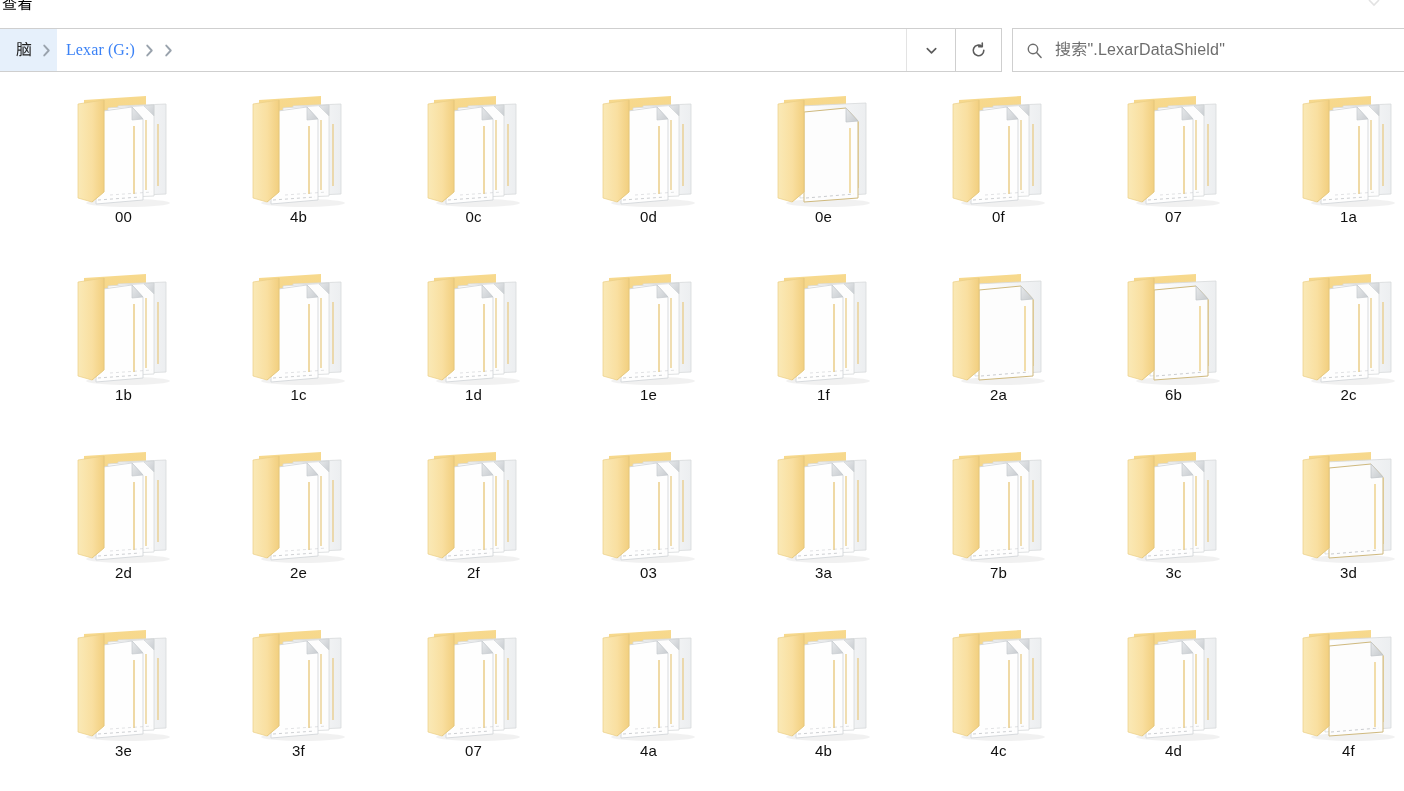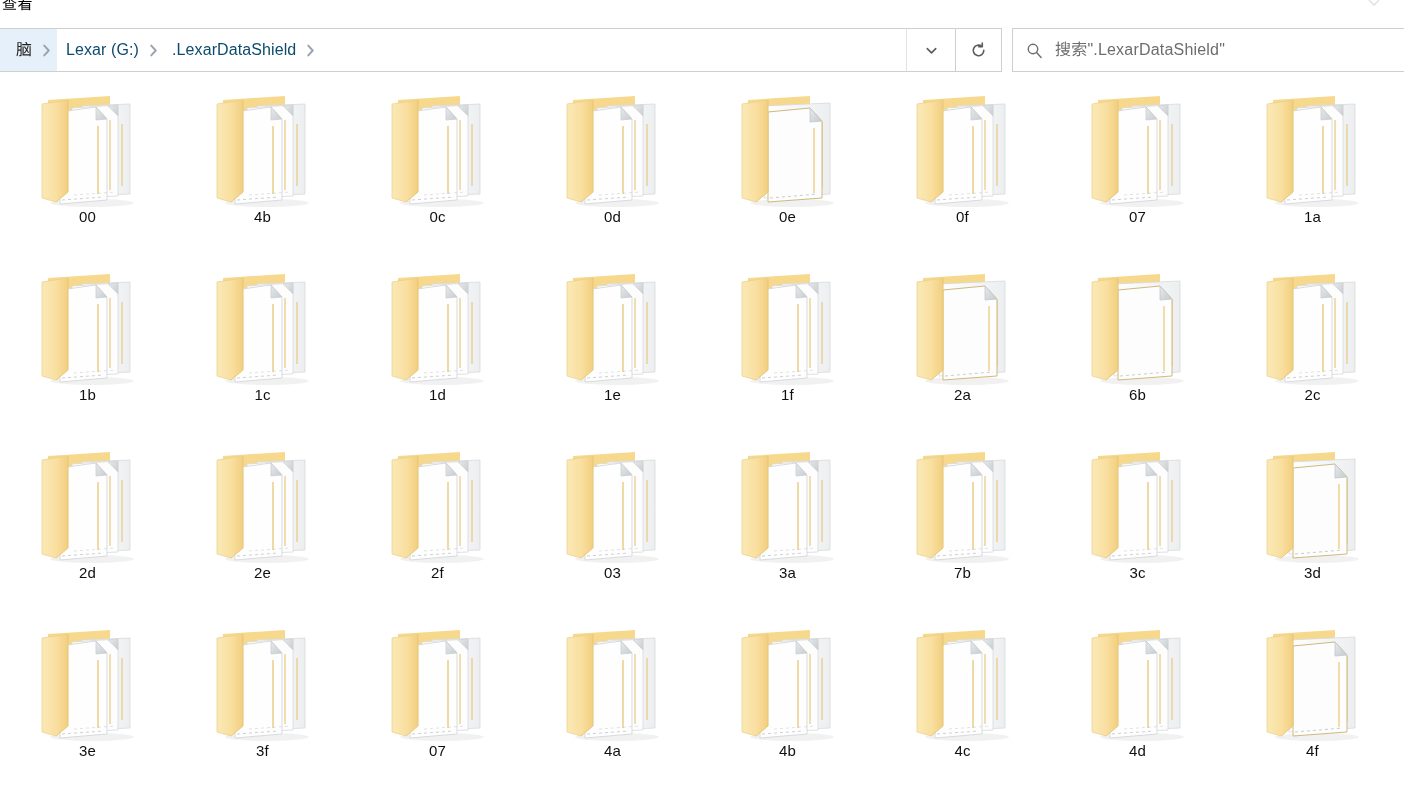--- a/index.html
+++ b/index.html
@@ -83,24 +83,25 @@
     background: #e6f0fb;
     display: flex;
     align-items: center;
     justify-content: center;
   }
   .crumb {
     display: flex;
     align-items: center;
     padding: 0 5px 0 9px;
     font-size: 16px;
-    color: #0c4a6e;
+    color: #3b82f6;
     white-space: nowrap;
     cursor: default;
     letter-spacing: 0.1px;
+    font-family: Liberation Serif, serif;
   }
   .crumb-sep {
     display: flex;
     align-items: center;
     justify-content: center;
     width: 19px;
   }
   .chev {
     display: block;
   }
@@ -175,20 +176,21 @@
   }
   .item {
     width: 175px;
     height: 178px;
     display: flex;
     flex-direction: column;
     align-items: center;
     justify-content: flex-start;
     cursor: default;
     user-select: none;
+    margin-left: 36px;
   }
   .item-icon {
     width: 100px;
     height: 124px;
     margin-top: 12px;
     position: relative;
   }
   .item-icon svg { display: block; width: 100%; height: 100%; }
   .item-label {
     font-size: 15px;
@@ -223,21 +225,20 @@
       </svg>
     </div>
 
     <div class="crumb">Lexar (G:)</div>
     <div class="crumb-sep">
       <svg class="chev" viewBox="0 0 10 14" width="9" height="13" aria-hidden="true">
         <path d="M2.5 1.5 L7.5 7 L2.5 12.5" fill="none" stroke="#9aa3ad" stroke-width="2.1" stroke-linecap="round" stroke-linejoin="round"></path>
       </svg>
     </div>
 
-    <div class="crumb">.LexarDataShield</div>
     <div class="crumb-sep">
       <svg class="chev" viewBox="0 0 10 14" width="9" height="13" aria-hidden="true">
         <path d="M2.5 1.5 L7.5 7 L2.5 12.5" fill="none" stroke="#9aa3ad" stroke-width="2.1" stroke-linecap="round" stroke-linejoin="round"></path>
       </svg>
     </div>
 
     <div class="addr-spacer"></div>
 
     <div class="addr-dd">
       <svg viewBox="0 0 16 16" width="15" height="15" aria-hidden="true">

